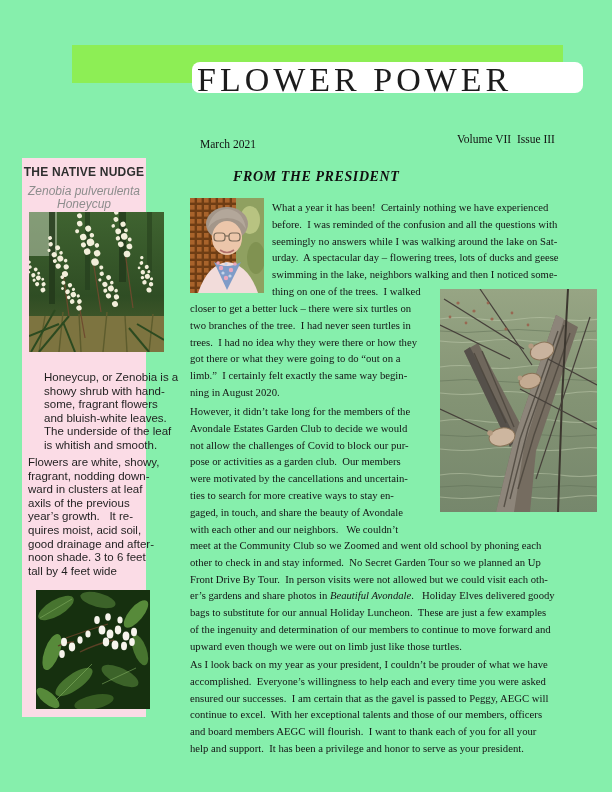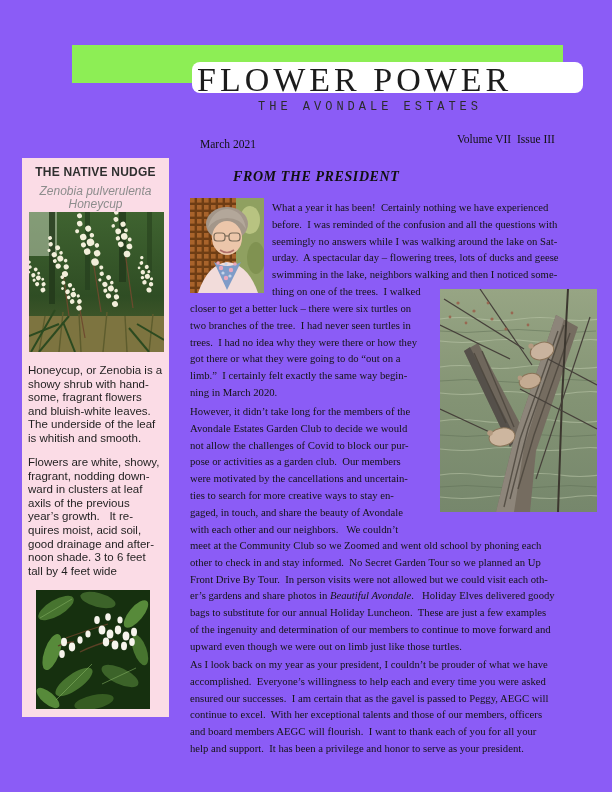--- a/index.html
+++ b/index.html
@@ -1,51 +1,51 @@
 <!DOCTYPE html>
 <html><head>
 <meta charset="utf-8">
 <style>
   html,body { margin:0; padding:0; background:#e8e8e8; }
   .page {
     position:relative; width:612px; height:792px; margin:0 auto;
-    background:#8b5cf6; overflow:hidden;
+    background:#86efac; overflow:hidden;
     font-family:"Liberation Serif", serif; color:#141414;
   }
   
   .accent-bar { position:absolute; left:72px; top:45px; width:491px; height:38px; background:#8dee55; }
   .title-box  { position:absolute; left:192px; top:62px; width:391px; height:31px; background:#ffffff; border-radius:8px; }
   .masthead-title {
     position:absolute; left:197px; top:62px; width:391px;
     font-family:"Liberation Serif", serif; font-size:34px; line-height:36px;
     letter-spacing:4px; color:#1c1c1c; white-space:pre;
   }
   .masthead-sub {
     position:absolute; left:155px; width:430px; text-align:center;
     font-family:"Liberation Mono", monospace; font-size:12px; letter-spacing:4px;
     color:#2b2b2b; white-space:pre;
   }
   .sub1 { top:100px; } .sub2 { top:119px; }
   .issue-date { position:absolute; left:200px; top:138px; font-size:11.5px; color:#111; white-space:pre; }
   .volume     { position:absolute; left:457px; top:133px; font-size:11.5px; color:#111; white-space:pre; }
 
   
-  .sidebar { position:absolute; left:22px; top:158px; width:147px; height:559px; background:#fbdce6;
+  .sidebar { position:absolute; left:22px; top:158px; width:124px; height:559px; background:#fbdce6;
              font-family:"Liberation Sans", sans-serif; }
   .sb-title  { position:absolute; top:7px; left:0; width:100%; text-align:center;
                font-weight:bold; font-size:12px; letter-spacing:0.2px; color:#2f2f2f; }
   .sb-latin  { position:absolute; top:26px; left:0; width:100%; text-align:center;
                font-style:italic; font-size:12px; color:#8d8d8d; }
   .sb-common { position:absolute; top:39px; left:0; width:100%; text-align:center;
                font-style:italic; font-size:12px; color:#8d8d8d; }
   .sb-photo1 { position:absolute; left:7px; top:54px; width:135px; height:140px; }
   .sb-photo2 { position:absolute; left:14px; top:432px; width:114px; height:119px; }
   .sb-para   { position:absolute; left:6px; width:140px; font-size:11.5px; line-height:13.6px;
                color:#1f1f1f; white-space:pre; }
-  .sb-para1  { top:206px; }
+  .sb-para1  { top:213px;margin-left:16px; }
   .sb-para2  { top:298px; }
 
   
   .heading { position:absolute; left:233px; top:169px; margin:0;
              font-family:"Liberation Serif", serif; font-weight:bold; font-style:italic;
              font-size:14px; letter-spacing:0.6px; color:#101010; }
   .president-photo { position:absolute; left:190px; top:198px; width:74px; height:95px; z-index:0; }
   .turtle-photo    { position:absolute; left:440px; top:289px; width:157px; height:223px; z-index:0; }
   .p { position:absolute; left:190px; font-size:10.7px; line-height:16.8px;
        color:#141414; white-space:pre; z-index:1; }
@@ -58,21 +58,20 @@
   svg { display:block; }
 </style>
 </head>
 <body>
 
 <div class="page">
 
   <div class="accent-bar"></div>
   <div class="title-box"></div>
   <div class="masthead-title">FLOWER POWER</div>
-  <div class="masthead-sub sub1">THE AVONDALE ESTATES</div>
   <div class="issue-date">March 2021</div>
   <div class="volume">Volume VII  Issue III</div>
 
   <aside class="sidebar">
     <div class="sb-title">THE NATIVE NUDGE</div>
     <div class="sb-latin">Zenobia pulverulenta</div>
     <div class="sb-common">Honeycup</div>
 
     <div class="sb-photo1">
       <svg width="135" height="140" viewBox="0 0 135 140">
@@ -319,21 +318,21 @@
 before.  I was reminded of the confusion and all the questions with
 seemingly no answers while I was walking around the lake on Sat-
 urday.  A spectacular day – flowering trees, lots of ducks and geese
 swimming in the lake, neighbors walking and then I noticed some-
 thing on one of the trees.  I walked</div>
   <div class="p p1b">closer to get a better luck – there were six turtles on
 two branches of the tree.  I had never seen turtles in
 trees.  I had no idea why they were there or how they
 got there or what they were going to do “out on a
 limb.”  I certainly felt exactly the same way begin-
-ning in March 2020.</div>
+ning in August 2020.</div>
   <div class="p p2a">However, it didn’t take long for the members of the
 Avondale Estates Garden Club to decide we would
 not allow the challenges of Covid to block our pur-
 pose or activities as a garden club.  Our members
 were motivated by the cancellations and uncertain-
 ties to search for more creative ways to stay en-
 gaged, in touch, and share the beauty of Avondale
 with each other and our neighbors.   We couldn’t</div>
   <div class="p p2b"><span>meet at the Community Club so we Zoomed and went old school by phoning each
 other to check in and stay informed.  No Secret Garden Tour so we planned an Up

